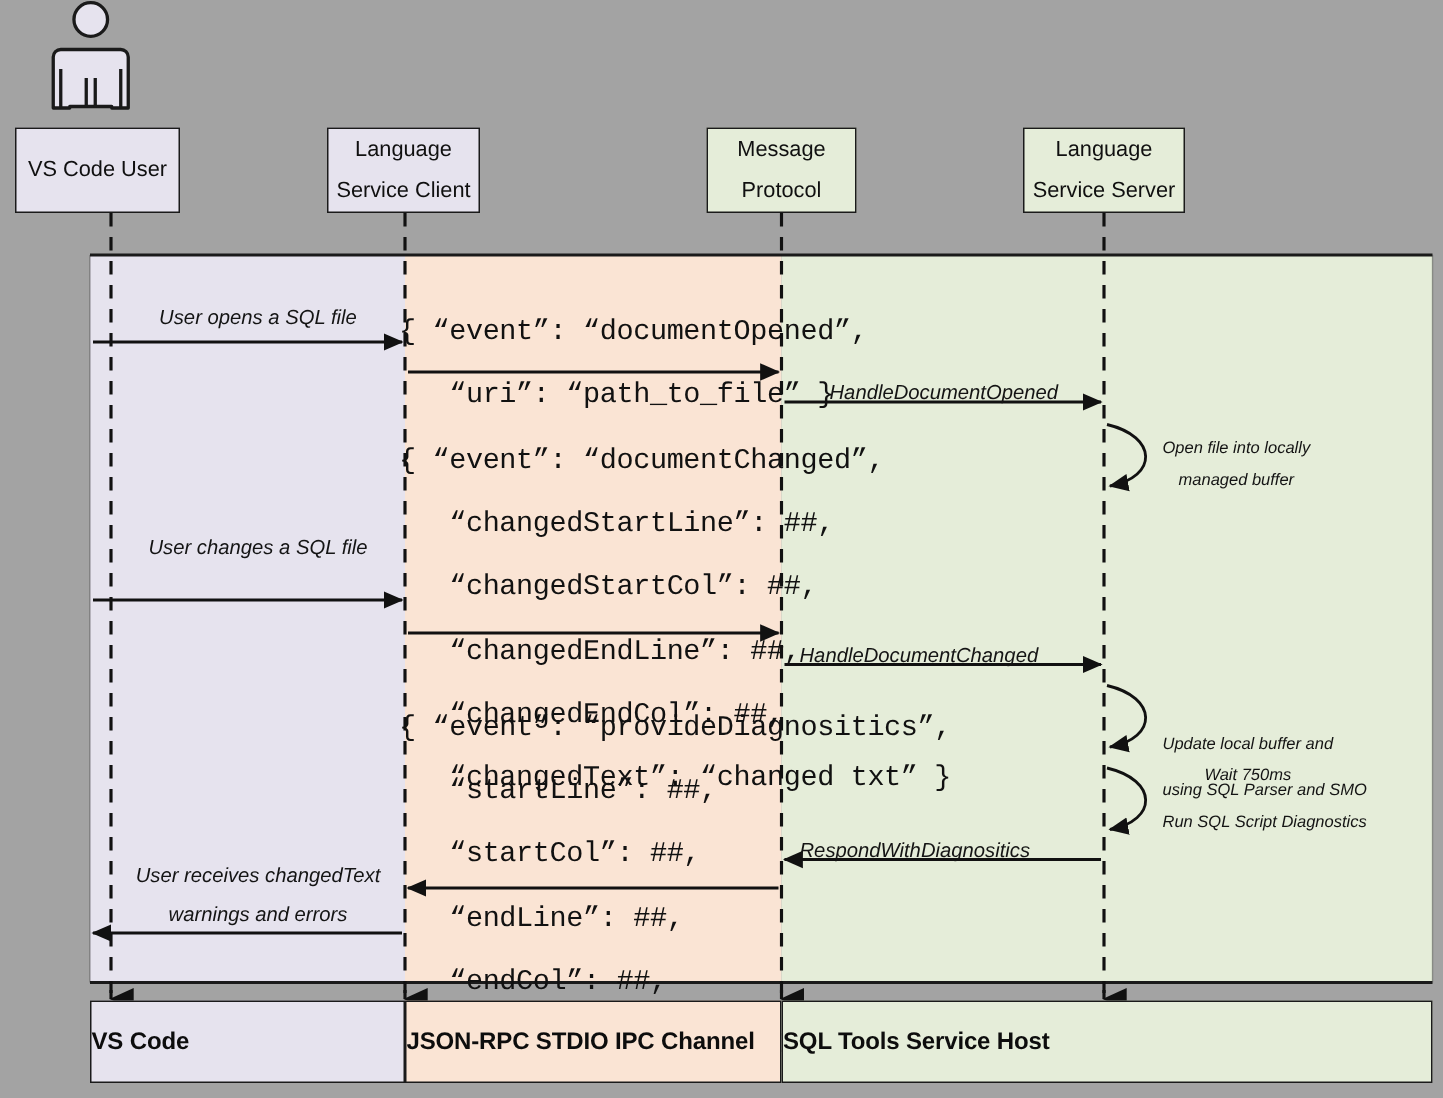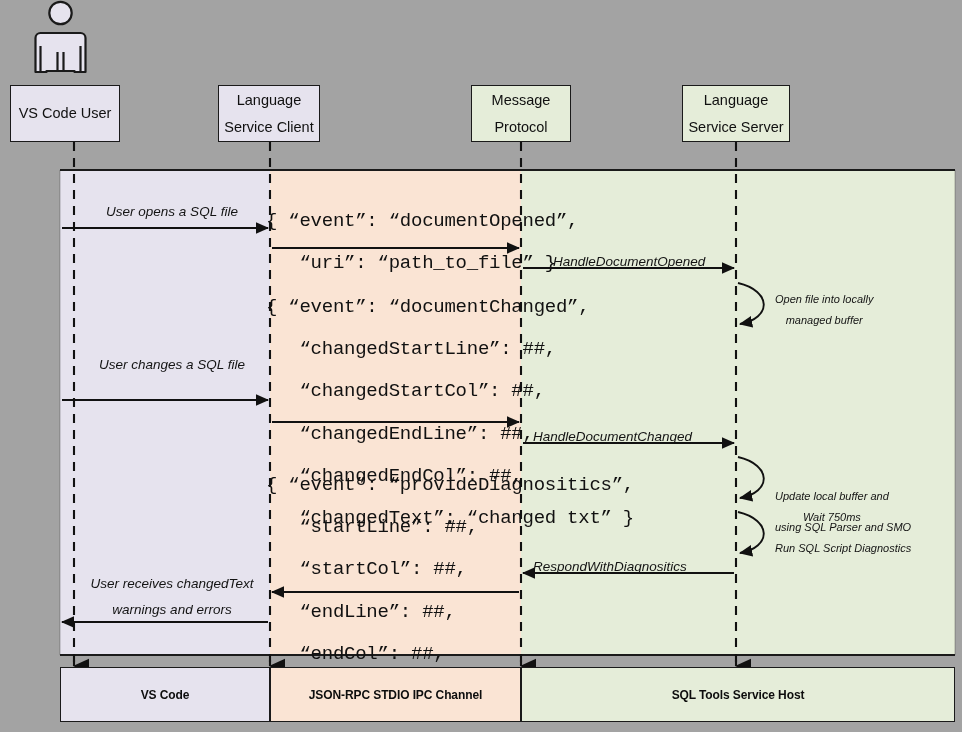--- a/index.html
+++ b/index.html
@@ -40,22 +40,22 @@
   }
   .hdr-box.green { background: #e5edd9; }
   .hdr-line { display: block; white-space: nowrap; }
 
   .footer-box {
     position: absolute;
     box-sizing: border-box;
     border: 1.8px solid #1a1a1a;
     display: flex;
     align-items: center;
-    justify-content: center;
-    font-size: 12px;
+    justify-content: flex-start;
+    font-size: 16px;
     font-weight: bold;
     color: #0d0d0d;
     letter-spacing: -0.1px;
   }
 
   .msg-label {
     position: absolute;
     font-style: italic;
     font-size: 13.5px;
     color: #141414;

